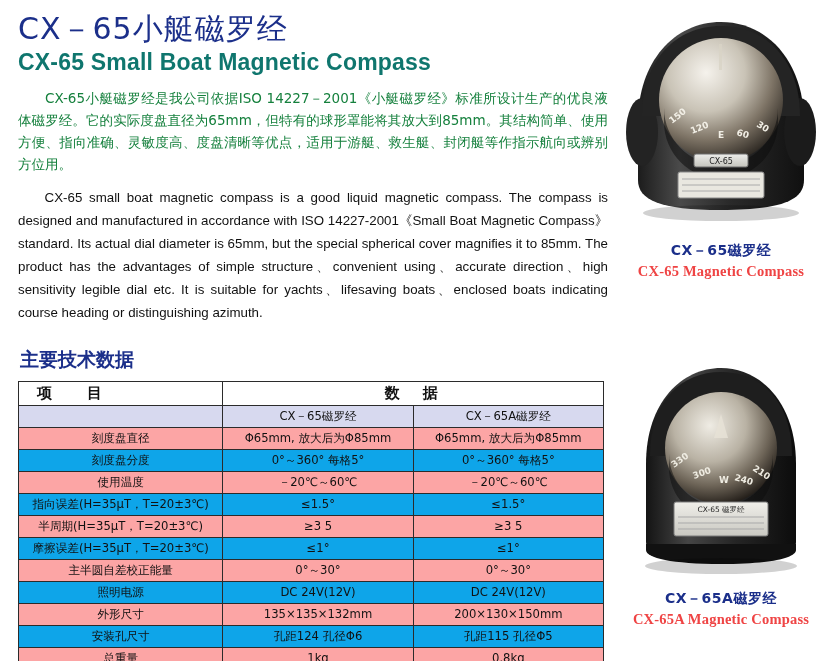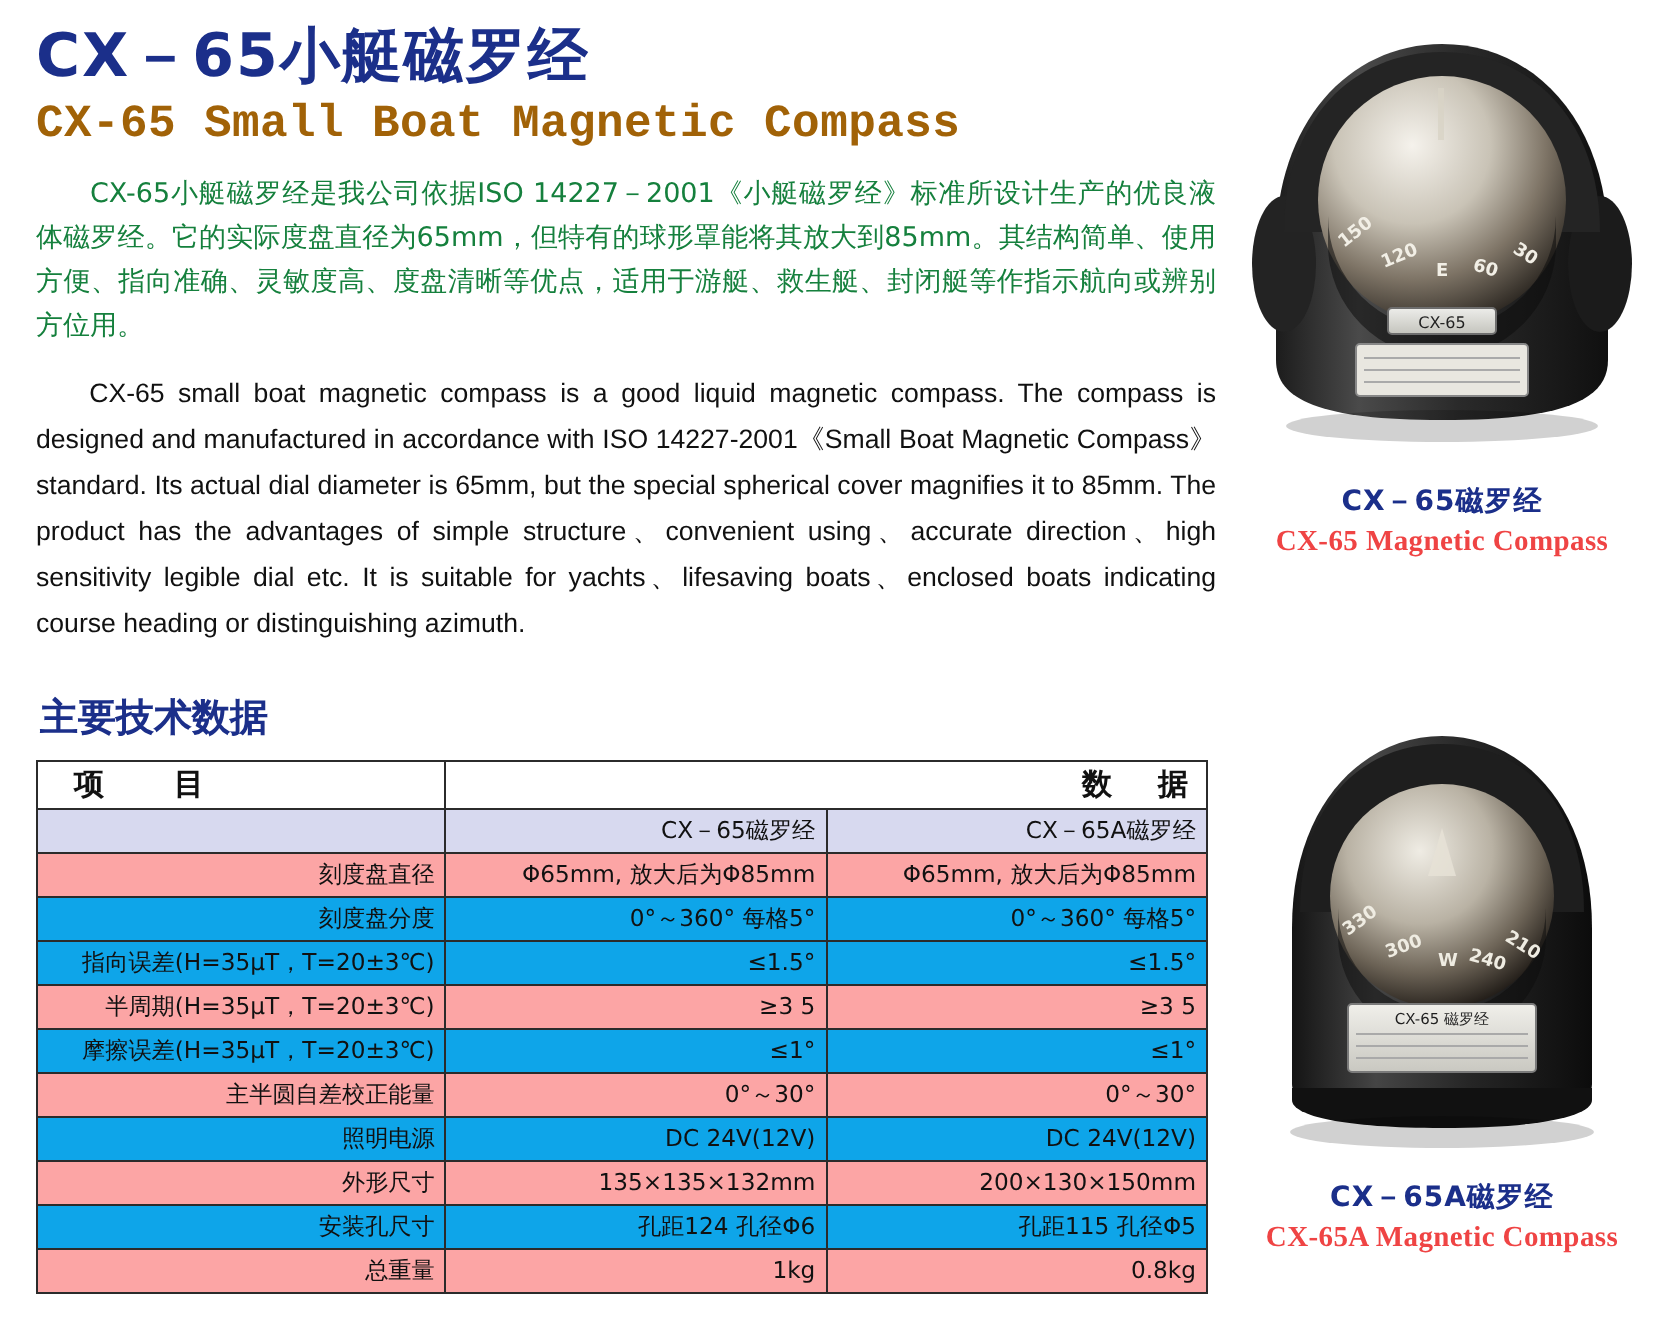--- a/index.html
+++ b/index.html
@@ -23,31 +23,31 @@
   
   .left-col {
     position: absolute;
     left: 18px;
     top: 12px;
     width: 590px;
   }
   .title-cn {
     font-family: "DejaVu Sans", sans-serif;
     font-size: 30px;
-    font-weight: bold;
+    font-weight: normal;
     color: #1b2f8a;
     letter-spacing: 1px;
     line-height: 1.1;
     margin: 0 0 4px 0;
   }
   .title-en {
-    font-family: Liberation Mono, monospace;
+    font-family: Liberation Sans, sans-serif;
     font-size: 23px;
     font-weight: bold;
-    color: #a16207;
+    color: #0f766e;
     letter-spacing: 0.2px;
     margin: 0 0 12px 0;
   }
   .para-cn {
     font-family: "DejaVu Sans", sans-serif;
     font-size: 13.5px;
     line-height: 1.62;
     color: #15803d;
     text-align: justify;
     margin: 4px 0 12px 0;
@@ -74,21 +74,21 @@
     border-collapse: collapse;
     width: 586px;
     font-family: "DejaVu Sans", sans-serif;
     font-size: 11.6px;
     table-layout: fixed;
   }
   table.spec td, table.spec th {
     border: 1px solid #2b2b2b;
     padding: 2px 5px;
     vertical-align: middle;
-    text-align: right;
+    text-align: center;
     color: #111;
     height: 17px;
   }
   .row-alt td { background: #0ea5e9; }
   .row-plain td { background: #fca5a5; }
   .hdr td {
     background: #ffffff;
     font-weight: bold;
     font-size: 15px;
     text-align: center;
@@ -177,20 +177,25 @@
 
         <tr class="row-plain">
           <td>刻度盘直径</td>
           <td>Φ65mm, 放大后为Φ85mm</td>
           <td>Φ65mm, 放大后为Φ85mm</td>
         </tr>
         <tr class="row-alt">
           <td>刻度盘分度</td>
           <td>0°～360° 每格5°</td>
           <td>0°～360° 每格5°</td>
+        </tr>
+        <tr class="row-plain">
+          <td>使用温度</td>
+          <td>－20℃～60℃</td>
+          <td>－20℃～60℃</td>
         </tr>
         <tr class="row-alt">
           <td class="nowrap">指向误差(H=35μT，T=20±3℃)</td>
           <td>≤1.5°</td>
           <td>≤1.5°</td>
         </tr>
         <tr class="row-plain">
           <td class="nowrap">半周期(H=35μT，T=20±3℃)</td>
           <td>≥3 5</td>
           <td>≥3 5</td>

